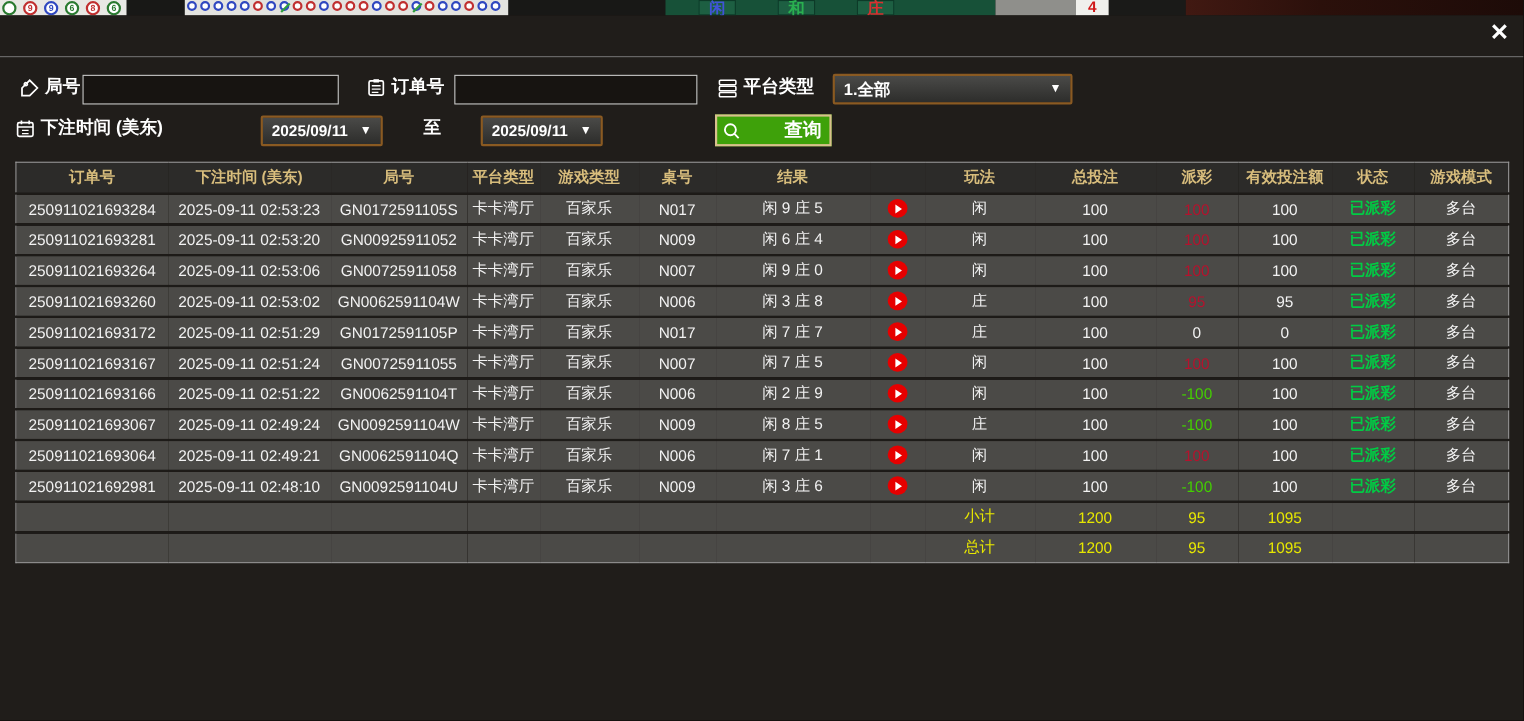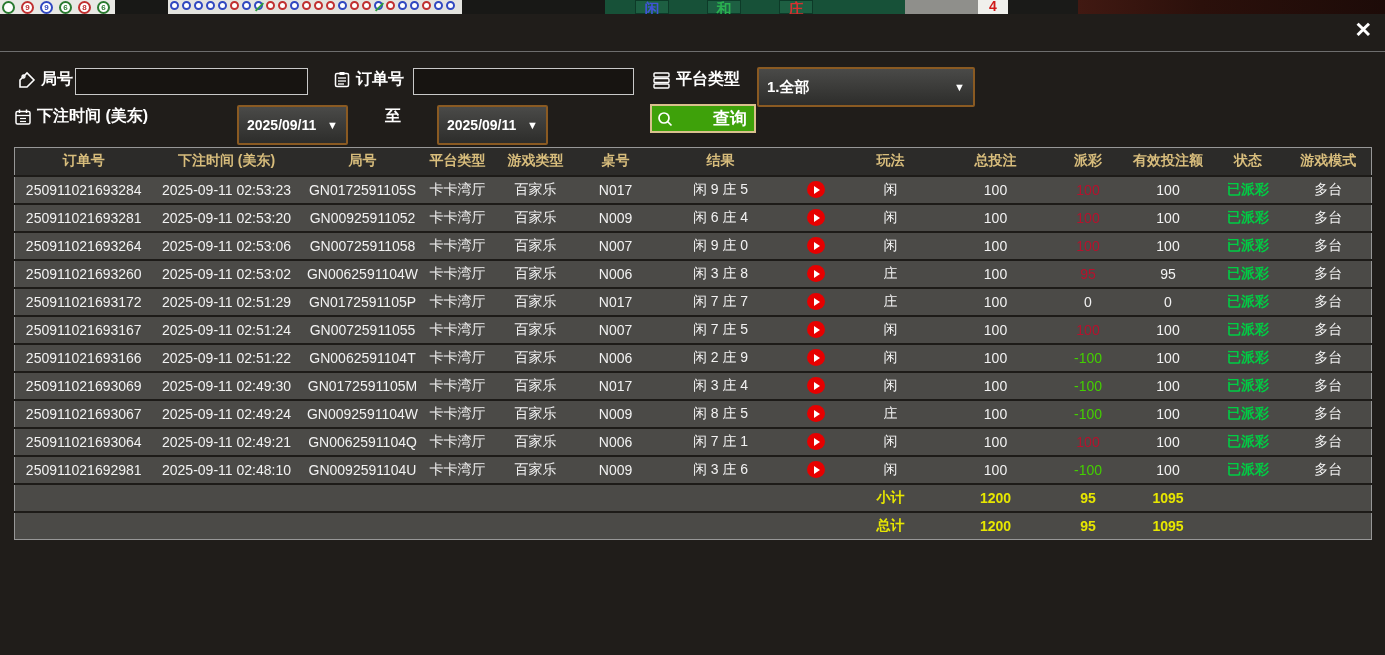--- a/index.html
+++ b/index.html
@@ -27,37 +27,37 @@
 
   
   .modal { position:absolute; top:14px; left:0; width:1385px; height:641px; background:#201d1a; }
   .close-x { position:absolute; top:5px; right:13px; color:#ffffff; font-size:21px; font-weight:bold; line-height:1; cursor:pointer; }
   .titlebar-divider { position:absolute; top:37px; left:0; width:1385px; border-top:1px solid #6e6e6e; }
 
   
   .f-label { position:absolute; display:flex; align-items:center; gap:5px; color:#fff; font-size:16px; font-weight:bold; white-space:nowrap; }
   .f-label svg { display:block; }
   .txt { position:absolute; height:27px; background:#171411; border:1px solid #c9c9c9; color:#fff; font-size:14px; padding:0 6px; outline:none; }
-  .sel { position:absolute; height:40px; background:linear-gradient(#4a4a48,#2d2d2b); border:2px solid var(--border-orange);
+  .sel { position:absolute; height:28px; background:linear-gradient(#4a4a48,#2d2d2b); border:2px solid var(--border-orange);
     color:#fff; font-size:15px; font-weight:bold; display:flex; align-items:center; justify-content:space-between;
     padding:0 8px; border-radius:2px; cursor:pointer; }
   .sel .caret { font-size:11px; color:#fff; }
   .btn-query { position:absolute; height:29px; background:var(--btn-green); border:2px solid #d9c08d;
     color:#fff; font-size:17px; font-weight:bold; display:flex; align-items:center; padding:0 7px 0 4px; gap:2px; cursor:pointer; }
 
   
   .grid { position:absolute; top:133px; left:14px; width:1357px; border-collapse:collapse; table-layout:fixed; }
   .grid { border:1px solid #979797; }
   .grid thead th { background:#2c2b29; color:var(--header-gold); font-size:14px; font-weight:bold; height:28px; padding:0; overflow:hidden; white-space:nowrap; }
   .grid td { background:#4b4a47; color:#f2f2f2; font-size:14px; text-align:center; height:28px;
     border-top:2px solid #1d1b18; padding:0; overflow:hidden; white-space:nowrap; }
   .grid .c-payout-pos { color:var(--payout-pos); }
   .grid .c-payout-neg { color:var(--payout-neg); }
   .grid .c-status { color:var(--status-green);font-weight:bold; }
-  .grid .sum td { color:var(--summary-yellow); font-weight:bold; }
+  .grid .sum td { color:var(--summary-yellow); font-weight:normal; }
   .play-btn { display:inline-block; width:18px; height:17px; background:#e60000; border-radius:50%; position:relative; cursor:pointer; vertical-align:middle; }
   .play-btn::after { content:""; position:absolute; left:7px; top:4.5px; border-left:6px solid #fff; border-top:4px solid transparent; border-bottom:4px solid transparent; }
 </style>
 </head>
 <body>
 
 <div class="wrap">
 
   <div class="strip">
     <div class="seg seg-bigroad" id="bigroad">
@@ -317,36 +317,20 @@
             <td>闲 2 庄 9</td>
             <td><span class="play-btn"></span></td>
             <td>闲</td>
             <td>100</td>
             <td class="c-payout-neg">-100</td>
             <td>100</td>
             <td class="c-status">已派彩</td>
             <td>多台</td>
           </tr>
           <tr>
-            <td>250911021693069</td>
-            <td>2025-09-11 02:49:30</td>
-            <td>GN0172591105M</td>
-            <td>卡卡湾厅</td>
-            <td>百家乐</td>
-            <td>N017</td>
-            <td>闲 3 庄 4</td>
-            <td><span class="play-btn"></span></td>
-            <td>闲</td>
-            <td>100</td>
-            <td class="c-payout-neg">-100</td>
-            <td>100</td>
-            <td class="c-status">已派彩</td>
-            <td>多台</td>
-          </tr>
-          <tr>
             <td>250911021693067</td>
             <td>2025-09-11 02:49:24</td>
             <td>GN0092591104W</td>
             <td>卡卡湾厅</td>
             <td>百家乐</td>
             <td>N009</td>
             <td>闲 8 庄 5</td>
             <td><span class="play-btn"></span></td>
             <td>庄</td>
             <td>100</td>

